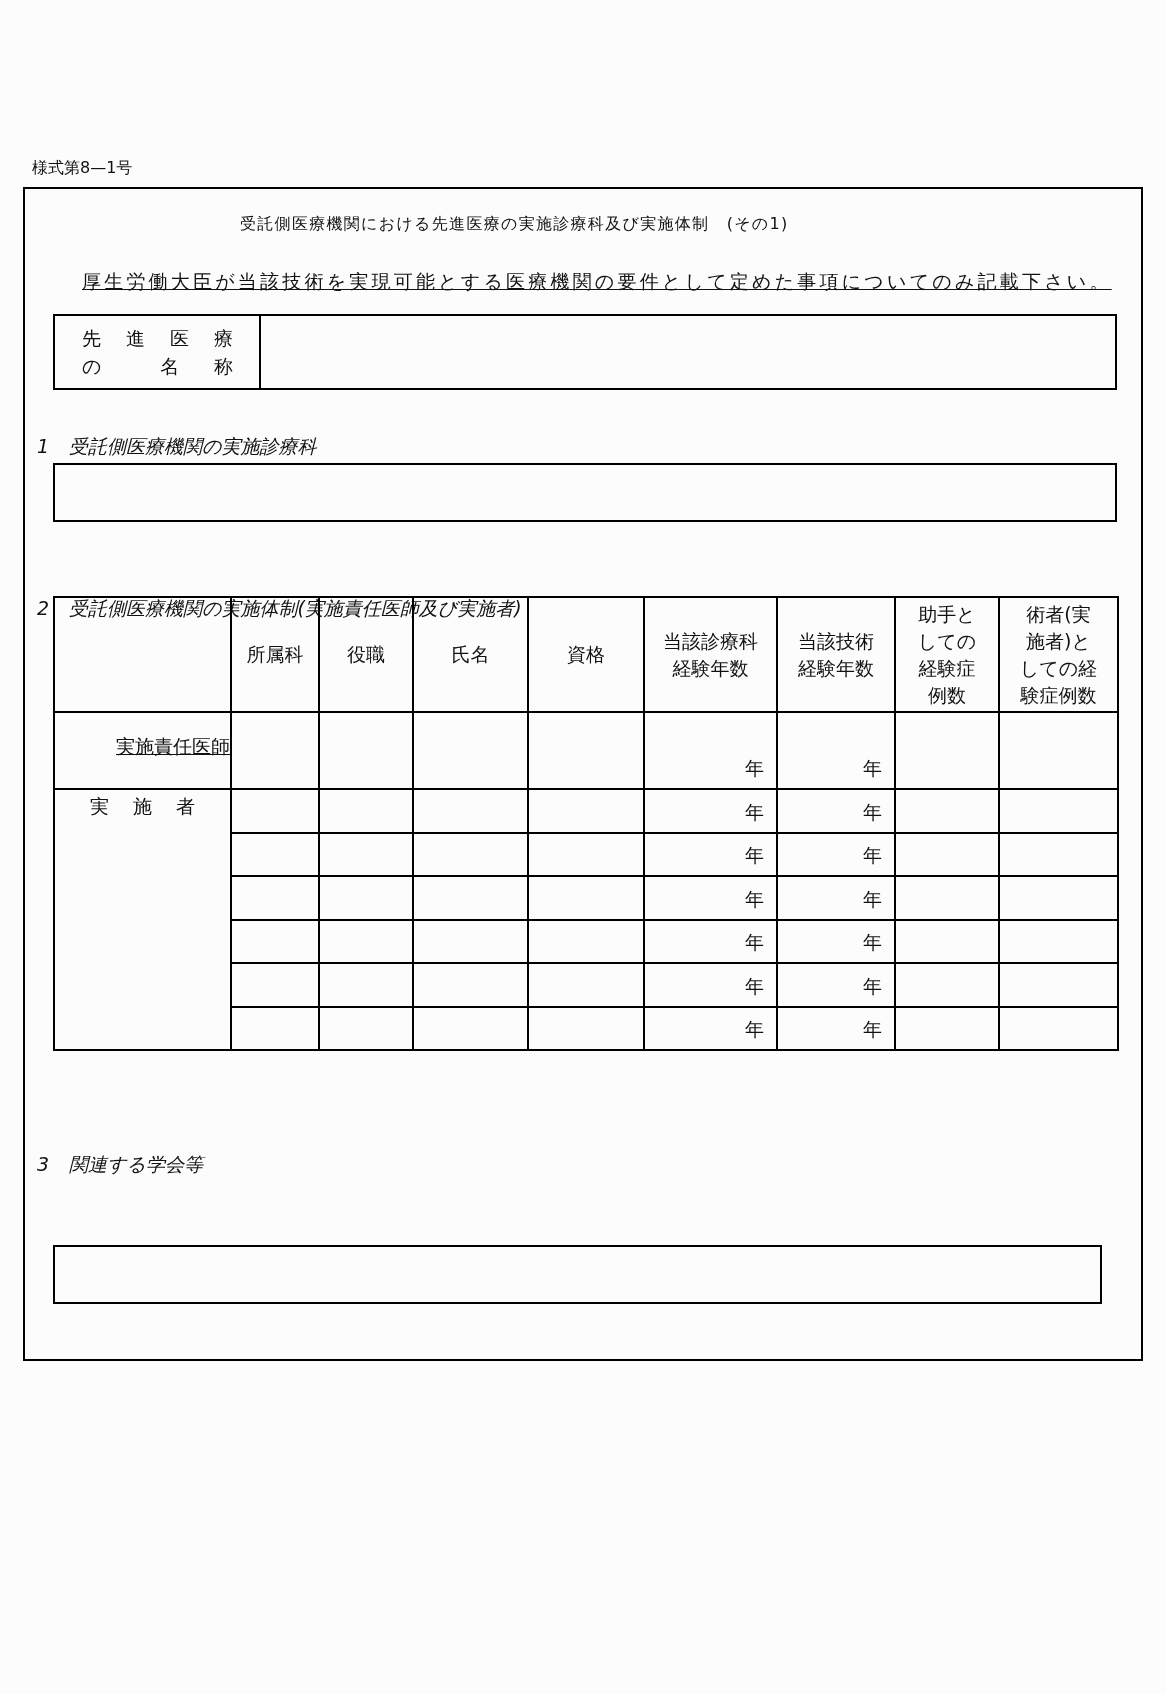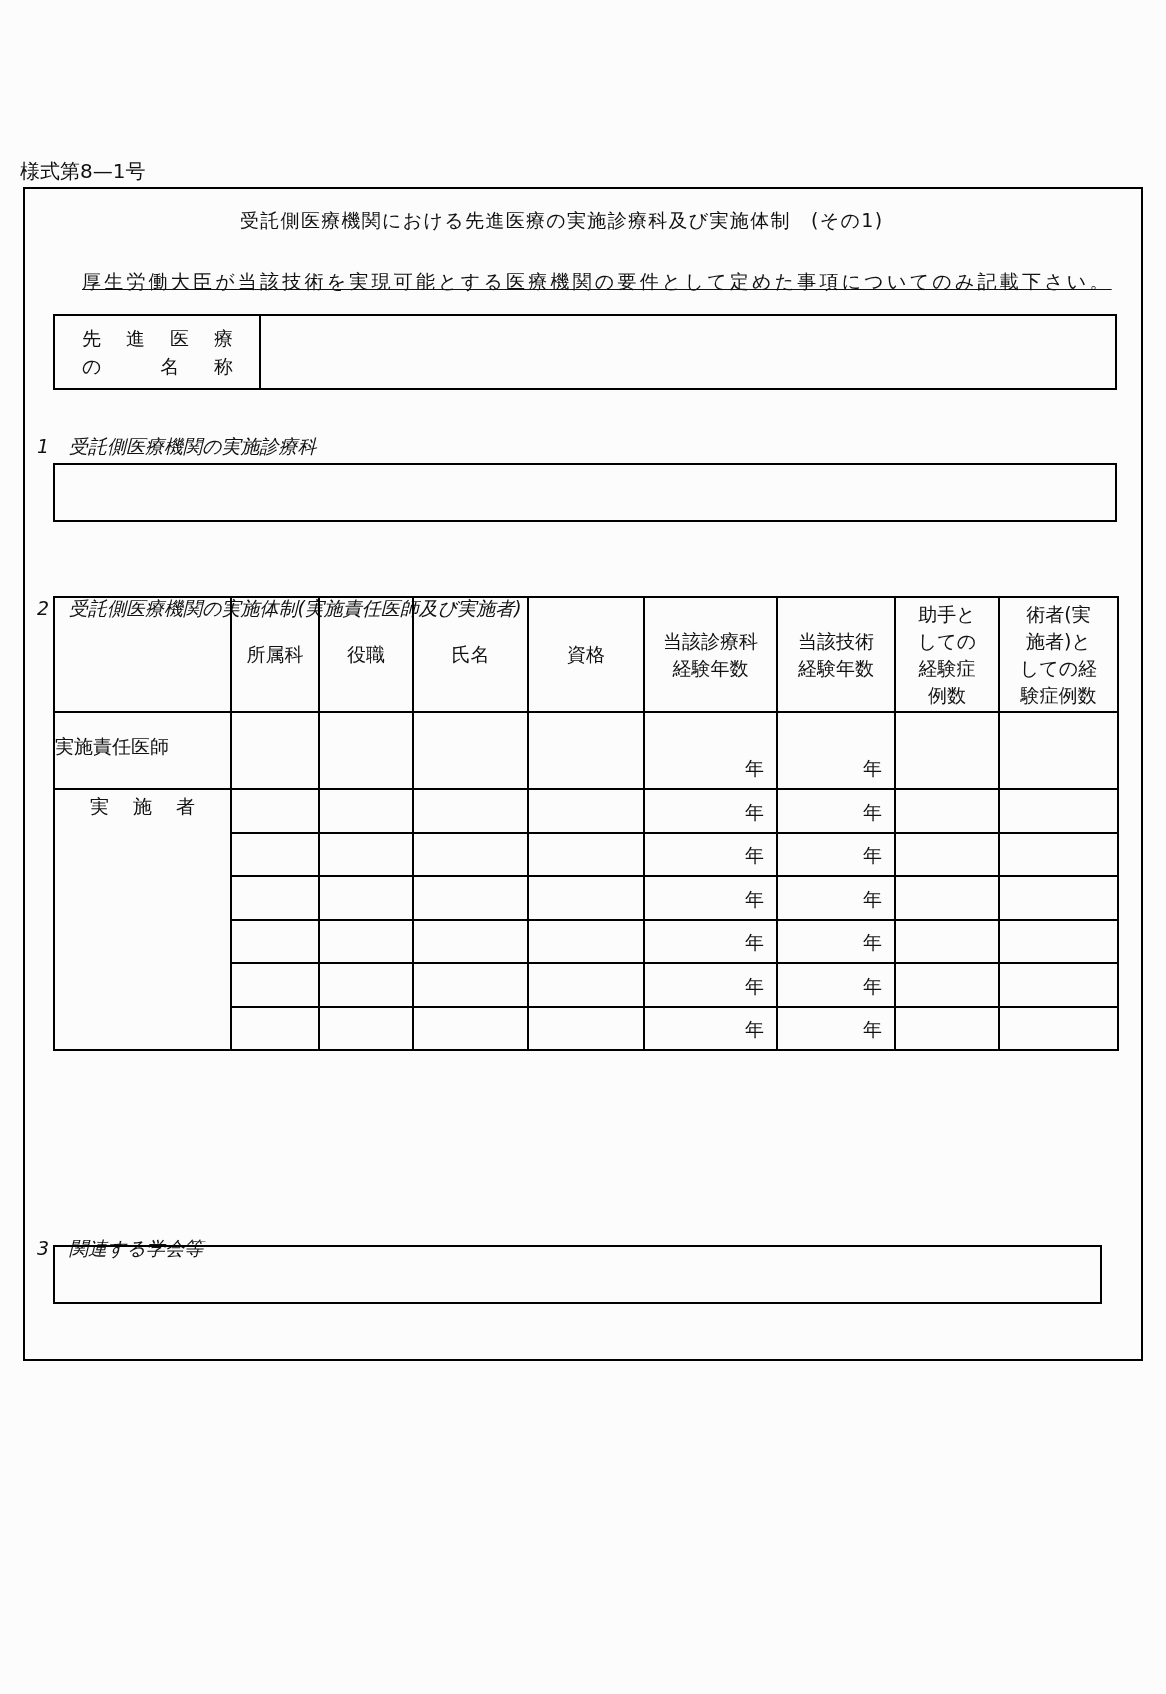--- a/index.html
+++ b/index.html
@@ -3,38 +3,38 @@
 <meta charset="utf-8">
 <style>
   html, body { margin: 0; padding: 0; }
   body {
     width: 1166px; height: 1694px; position: relative;
     background: #fcfcfc; color: #111;
     font-family: "DejaVu Sans", "Liberation Sans", sans-serif;
     font-size: 19px; overflow: hidden;
   }
   .abs { position: absolute; }
-  .form-id { left: 20px; top: 158px; font-size: 20px; white-space: nowrap; }
+  .form-id { left: 32px; top: 158px; font-size: 16px; white-space: nowrap; }
   .outer { left: 23px; top: 187px; width: 1120px; height: 1174px; border: 2px solid #000; box-sizing: border-box; }
-  .title { left: 240px; top: 208px; font-size: 19px; letter-spacing: 1.3px; white-space: nowrap; }
+  .title { left: 240px; top: 214px; font-size: 16px; letter-spacing: 1.3px; white-space: nowrap; }
   .instruction { left: 82px; top: 269px; font-size: 19px; letter-spacing: 3.2px; white-space: nowrap; text-decoration: underline; }
   .namebox { left: 53px; top: 314px; width: 1064px; height: 76px; border: 2px solid #000; box-sizing: border-box; display: flex; }
   .namebox .label { width: 206px; border-right: 2px solid #000; box-sizing: border-box; padding: 8px 26px 0 27px; font-size: 19px; line-height: 28px; }
   .namebox .label .line { display: flex; justify-content: space-between; }
   .namebox .label .line2 { display: flex; justify-content: space-between; }
   .namebox .label .line2 span:nth-child(2) { margin-left: 24px; }
   .namebox .value { flex: 1; }
   .sec-label { font-size: 19px; white-space: nowrap; font-style: italic; }
   .sec-label .num { display: inline-block; width: 32px; }
   .box { border: 2px solid #000; box-sizing: border-box; }
   table.staff { position: absolute; left: 53px; top: 596px; border-collapse: collapse; table-layout: fixed; }
   table.staff td, table.staff th { border: 2px solid #000; padding: 0; font-weight: normal; font-size: 19px; }
   table.staff th { vertical-align: middle; line-height: 27px; }
   .yr { text-align: right; vertical-align: bottom; padding-right: 12px !important; padding-bottom: 6px !important; }
-  .role-lead { text-align: left; vertical-align: middle; padding-bottom: 8px !important; }
+  .role-lead { text-align: right; vertical-align: middle; padding-bottom: 8px !important; text-decoration: underline; }
   .role-impl { text-align: center; vertical-align: top; padding-top: 4px !important; letter-spacing: 24px; padding-left: 24px !important; }
 </style>
 </head>
 <body>
 
 <div class="abs form-id">様式第8—1号</div>
 
 <div class="abs outer"></div>
 
 <div class="abs title">受託側医療機関における先進医療の実施診療科及び実施体制　(その1)</div>
@@ -166,16 +166,16 @@
     <td></td>
     <td></td>
     <td class="yr">年</td>
     <td class="yr">年</td>
     <td></td>
     <td></td>
   </tr>
 </tbody>
   </table>
 
-<div class="abs sec-label" style="left:37px; top:1236px;">
+<div class="abs sec-label" style="left:37px; top:1152px;">
   <span class="num">3</span><span>関連する学会等</span>
 </div>
 <div class="abs box" style="left:53px; top:1245px; width:1049px; height:59px;"></div>
 
 </body></html>

